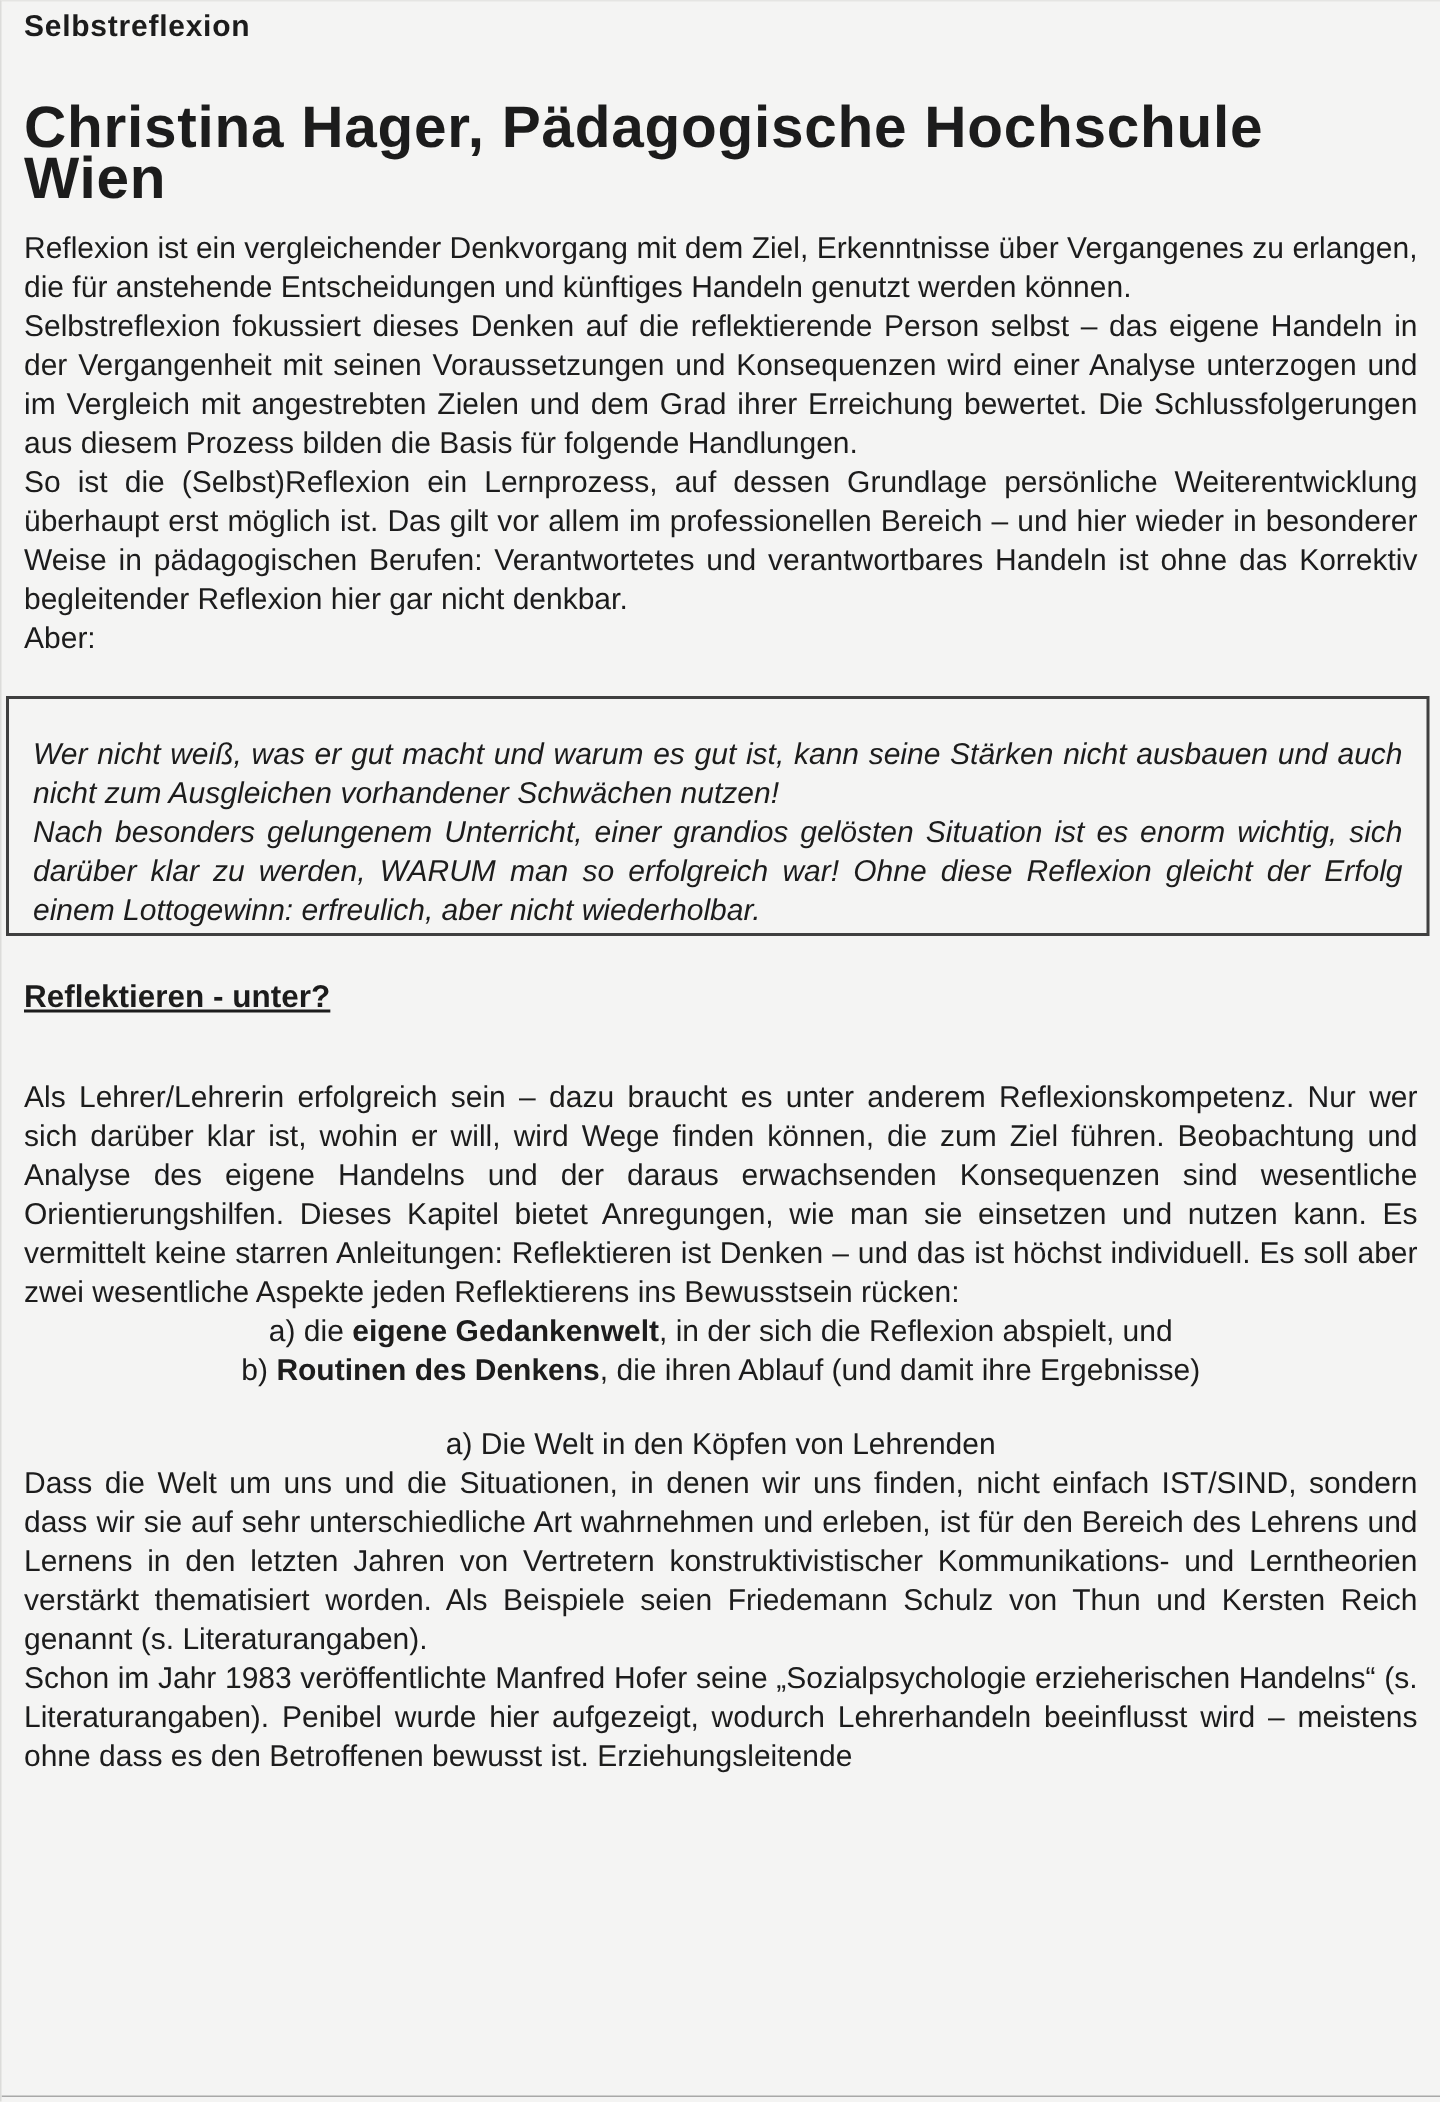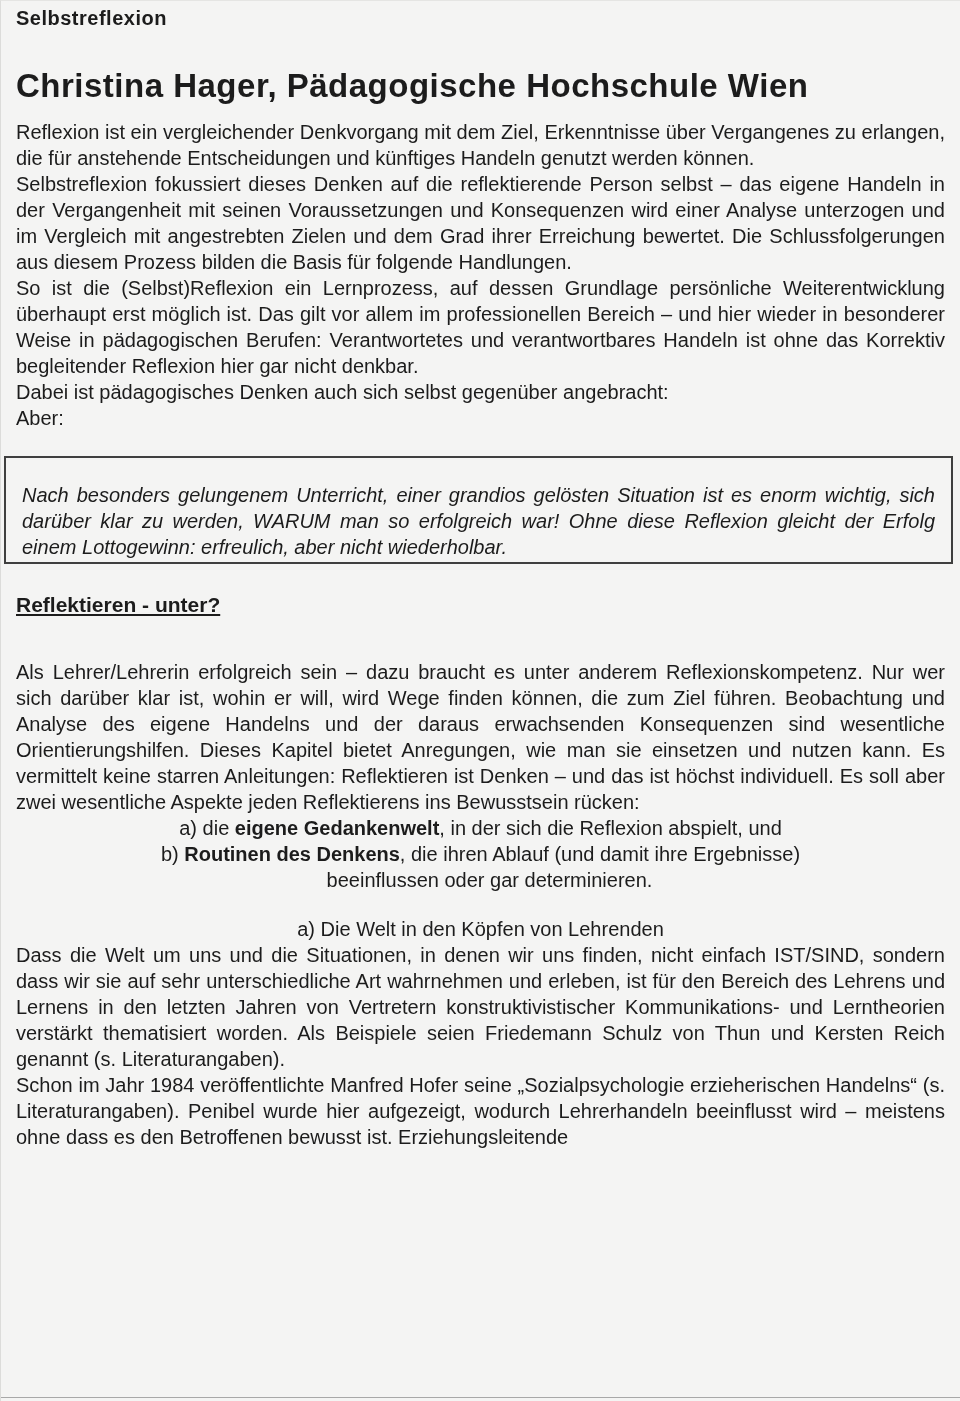--- a/index.html
+++ b/index.html
@@ -17,21 +17,21 @@
     border-top: 1px solid #e5e5e3;
   }
   .doc-title {
     font-size: 20px;
     font-weight: bold;
     letter-spacing: 0.5px;
     line-height: 33px;
     margin: 0;
   }
   .doc-author {
-    font-size: 33px;
+    font-size: 39px;
     font-weight: bold;
     letter-spacing: 0.5px;
     line-height: 34px;
     margin: 34px 0 0 0;
   }
   .body-text p {
     margin: 0;
     font-size: 20px;
     line-height: 26px;
     text-align: justify;
@@ -75,38 +75,37 @@
 <body>
 
 <h1 class="doc-title">Selbstreflexion</h1>
 
 <h2 class="doc-author">Christina Hager, Pädagogische Hochschule Wien</h2>
 
 <div class="body-text intro">
   <p>Reflexion ist ein vergleichender Denkvorgang mit dem Ziel, Erkenntnisse über Vergangenes zu erlangen, die für anstehende Entscheidungen und künftiges Handeln genutzt werden können.</p>
   <p>Selbstreflexion fokussiert dieses Denken auf die reflektierende Person selbst – das eigene Handeln in der Vergangenheit mit seinen Voraussetzungen und Konsequenzen wird einer Analyse unterzogen und im Vergleich mit angestrebten Zielen und dem Grad ihrer Erreichung bewertet. Die Schlussfolgerungen aus diesem Prozess bilden die Basis für folgende Handlungen.</p>
   <p>So ist die (Selbst)Reflexion ein Lernprozess, auf dessen Grundlage persönliche Weiterentwicklung überhaupt erst möglich ist. Das gilt vor allem im professionellen Bereich – und hier wieder in besonderer Weise in pädagogischen Berufen: Verantwortetes und verantwortbares Handeln ist ohne das Korrektiv begleitender Reflexion hier gar nicht denkbar.</p>
-  <p>Dabei ist pädagogisches Denken auch sich selbst gegenüber angebracht:</p>
   <p>Aber:</p>
 </div>
 
 <div class="quote-box">
+  <p>Wer nicht weiß, was er gut macht und warum es gut ist, kann seine Stärken nicht ausbauen und auch nicht zum Ausgleichen vorhandener Schwächen nutzen!</p>
   <p>Nach besonders gelungenem Unterricht, einer grandios gelösten Situation ist es enorm wichtig, sich darüber klar zu werden, WARUM man so erfolgreich war! Ohne diese Reflexion gleicht der Erfolg einem Lottogewinn: erfreulich, aber nicht wiederholbar.</p>
 </div>
 
 <h3 class="section-heading">Reflektieren - unter?</h3>
 
 <div class="body-text lead">
   <p>Als Lehrer/Lehrerin erfolgreich sein – dazu braucht es unter anderem Reflexionskompetenz. Nur wer sich darüber klar ist, wohin er will, wird Wege finden können, die zum Ziel führen. Beobachtung und Analyse des eigene Handelns und der daraus erwachsenden Konsequenzen sind wesentliche Orientierungshilfen. Dieses Kapitel bietet Anregungen, wie man sie einsetzen und nutzen kann. Es vermittelt keine starren Anleitungen: Reflektieren ist Denken – und das ist höchst individuell. Es soll aber zwei wesentliche Aspekte jeden Reflektierens ins Bewusstsein rücken:</p>
   <div class="list">
     <p><span>a) die </span><span class="bold-run">eigene Gedankenwelt</span><span>, in der sich die Reflexion abspielt, und</span></p>
     <p><span>b) </span><span class="bold-run">Routinen des Denkens</span><span>, die ihren Ablauf (und damit ihre Ergebnisse)</span></p>
-    <p class="cont">beeinflussen oder gar determinieren.</p>
   </div>
 </div>
 
 <div class="body-text subsection">
   <p class="head-line">a) Die Welt in den Köpfen von Lehrenden</p>
   <p>Dass die Welt um uns und die Situationen, in denen wir uns finden, nicht einfach IST/SIND, sondern dass wir sie auf sehr unterschiedliche Art wahrnehmen und erleben, ist für den Bereich des Lehrens und Lernens in den letzten Jahren von Vertretern konstruktivistischer Kommunikations- und Lerntheorien verstärkt thematisiert worden. Als Beispiele seien Friedemann Schulz von Thun und Kersten Reich genannt (s. Literaturangaben).</p>
-  <p>Schon im Jahr 1984 veröffentlichte Manfred Hofer seine „Sozialpsychologie erzieherischen Handelns“ (s. Literaturangaben). Penibel wurde hier aufgezeigt, wodurch Lehrerhandeln beeinflusst wird – meistens ohne dass es den Betroffenen bewusst ist. Erziehungsleitende</p>
+  <p>Schon im Jahr 1983 veröffentlichte Manfred Hofer seine „Sozialpsychologie erzieherischen Handelns“ (s. Literaturangaben). Penibel wurde hier aufgezeigt, wodurch Lehrerhandeln beeinflusst wird – meistens ohne dass es den Betroffenen bewusst ist. Erziehungsleitende</p>
 </div>
 
 <div class="page-bottom-edge"></div>
 
 </body></html>

